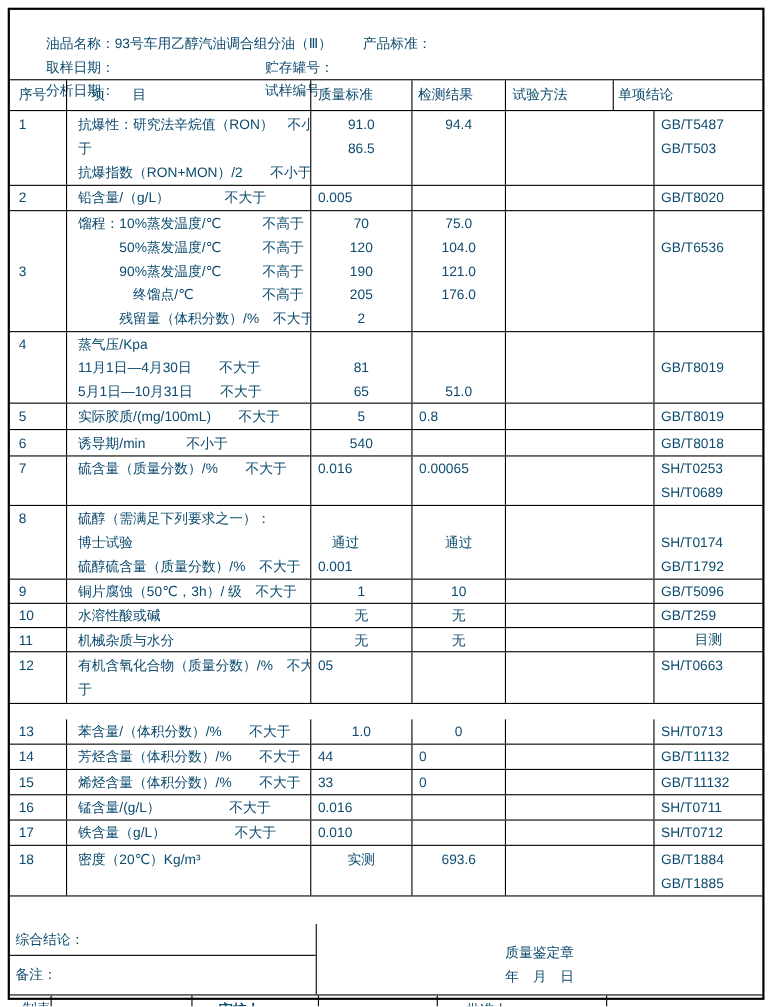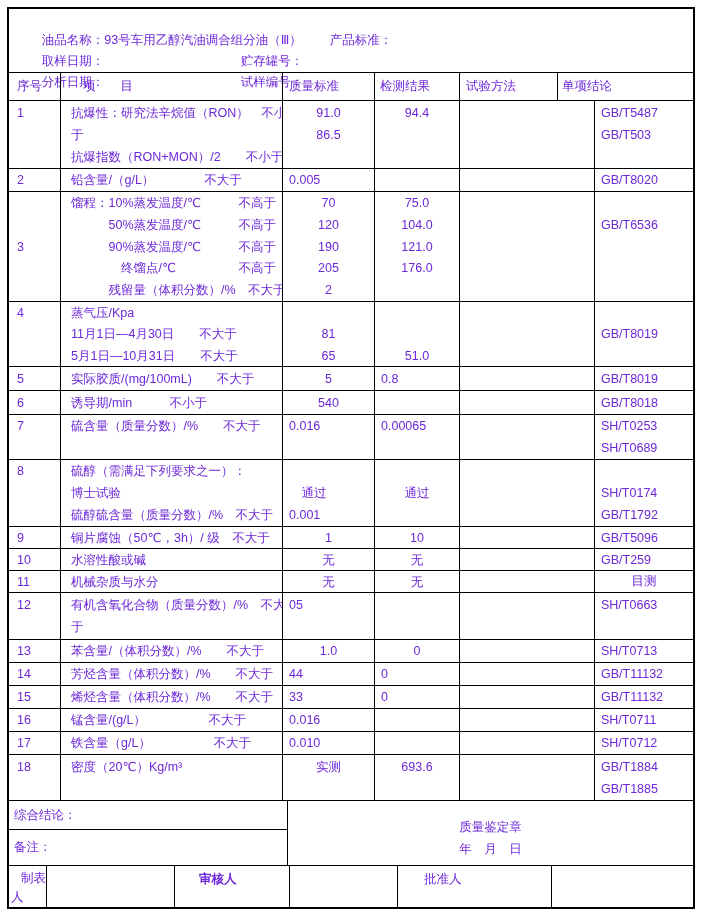--- a/index.html
+++ b/index.html
@@ -1,17 +1,17 @@
 <!DOCTYPE html>
 <html><head>
 <meta charset="utf-8">
 <style>
   html,body{margin:0;padding:0;background:#fff;}
   #stage{position:relative;width:701px;height:915px;background:#fff;overflow:hidden;
-         font-family:"Liberation Sans","DejaVu Sans",sans-serif;color:#6d28d9;font-size:12.5px;}
+         font-family:"Liberation Sans","DejaVu Sans",sans-serif;color:#0c4a6e;font-size:12.5px;}
   .doc{position:absolute;left:7px;top:7px;width:688px;height:902px;border:2px solid #000;box-sizing:border-box;background:#fff;}
   .doc *{box-sizing:border-box;}
   
   .info{height:64px;border-bottom:1px solid #000;padding-left:5px;}
   .info-line{height:21px;line-height:21px;white-space:pre;}
   .ilbl{display:inline-block;}
   .w1{width:288px;} .w2{width:199px;}
   
   .row,.colhead{display:flex;width:100%;}
   .colhead{height:28px;border-bottom:1px solid #000;}
@@ -23,21 +23,21 @@
   .line{height:22px;line-height:22px;white-space:pre;overflow:hidden;}
   .c0{width:52px;text-align:left;padding-left:8px;}
   .c1{width:222px;text-align:left;padding-left:10px;}
   .c2{width:92px;text-align:center;}
   .c3{width:85px;text-align:center;}
   .c4{width:135px;text-align:left;padding-left:6px;}
   .c5{width:98px;text-align:left;padding-left:6px;}
   .al-left{text-align:left;padding-left:6px;}
   .al-center{text-align:center;padding-left:0;font-family:Liberation Mono, monospace;}
   
-  .foot-top{display:flex;height:64px;}
+  .foot-top{display:flex;height:64px;margin-top:25px;}
   .foot-left{width:279px;border-right:1px solid #000;}
   .concl{height:29px;border-bottom:1px solid #000;line-height:28px;padding-left:5px;white-space:pre;}
   .note{height:35px;display:flex;align-items:center;padding-left:5px;white-space:pre;}
   .seal{flex:1;display:flex;flex-direction:column;justify-content:flex-end;padding-bottom:5px;text-align:center;}
   .seal .line{height:22px;line-height:22px;}
   .foot-bottom{display:flex;height:42px;border-top:1px solid #000;}
   .fcell{height:100%;border-right:1px solid #000;padding-top:3px;white-space:normal;}
   .fcell:last-child{border-right:none;}
   .fb0{width:38px;text-indent:10px;padding-left:2px;line-height:19px;}
   .fb1{width:128px;} .fb2{width:115px;padding-left:24px;line-height:20px;font-weight:bold;}
@@ -376,21 +376,21 @@
           </div>
           <div class="cell c4">
             <div class="line"></div>
             <div class="line"></div>
           </div>
           <div class="cell c5">
             <div class="line">SH/T0663</div>
             <div class="line"></div>
           </div>
         </div>
-        <div class="row" style="height: 23px;">
+        <div class="row" style="height: 23px; margin-top: 14px;">
           <div class="cell c0">
             <div class="line">13</div>
           </div>
           <div class="cell c1">
             <div class="line">苯含量/（体积分数）/%　　不大于</div>
           </div>
           <div class="cell c2">
             <div class="line">1.0</div>
           </div>
           <div class="cell c3">

